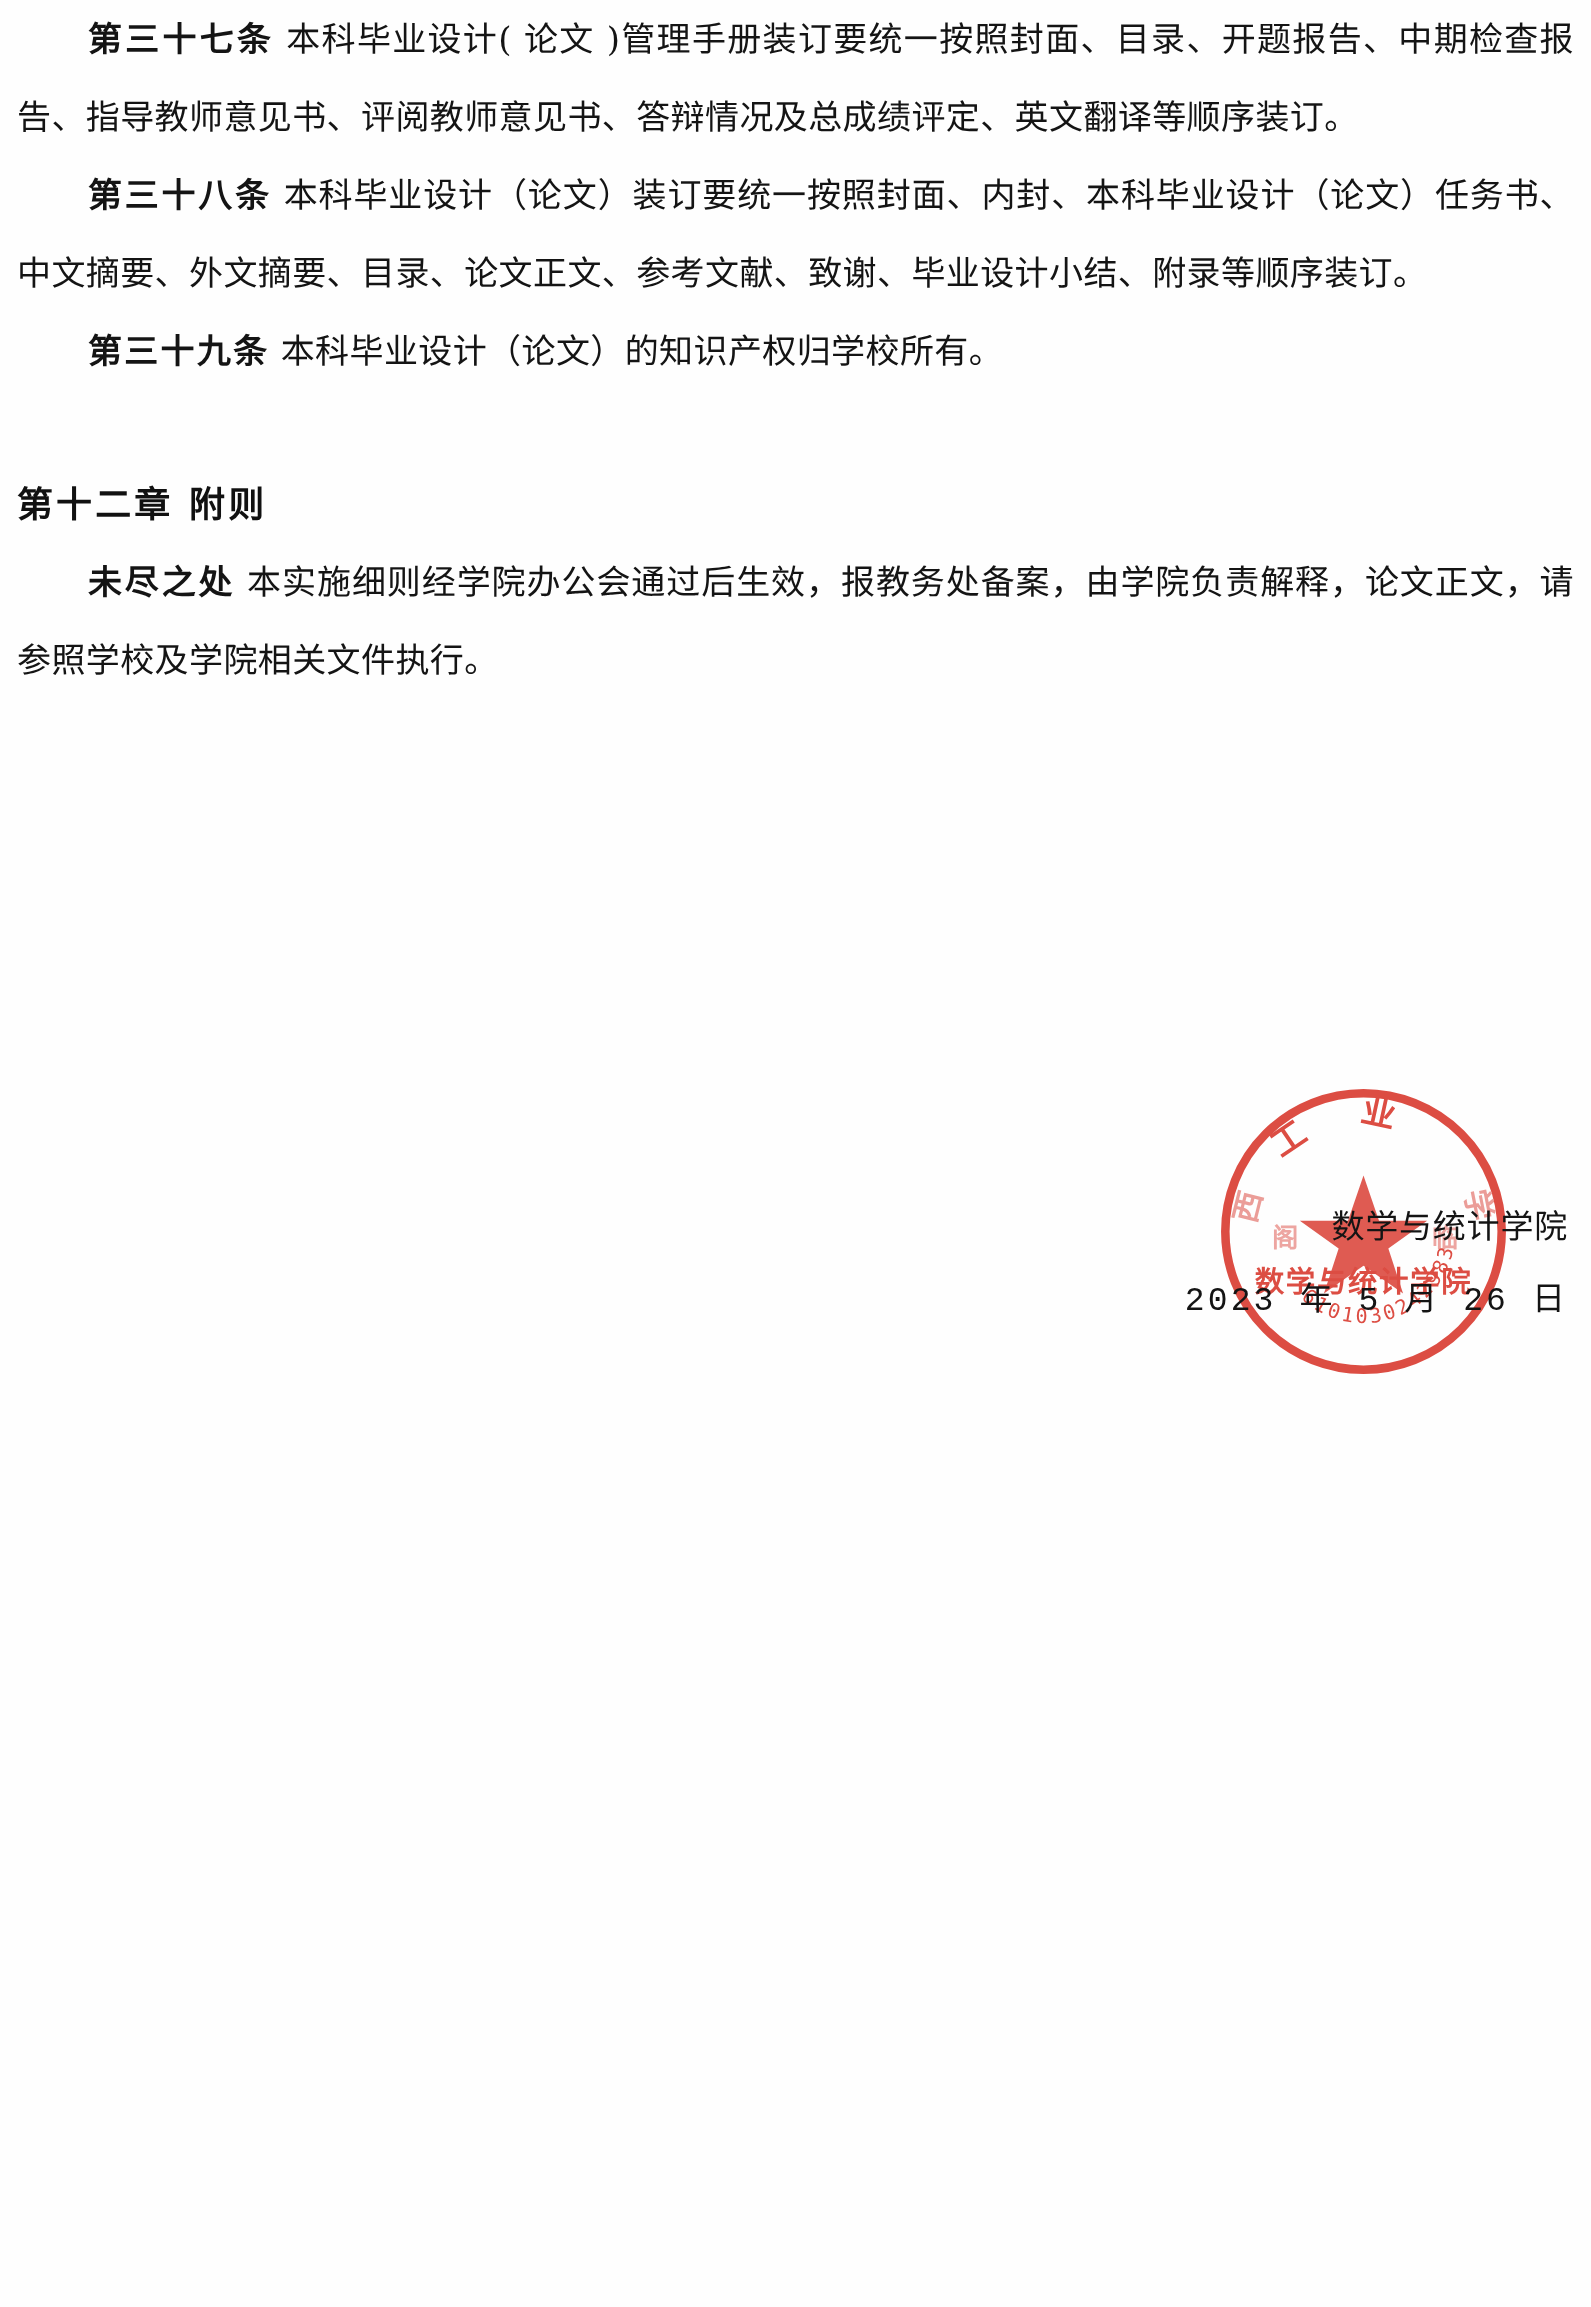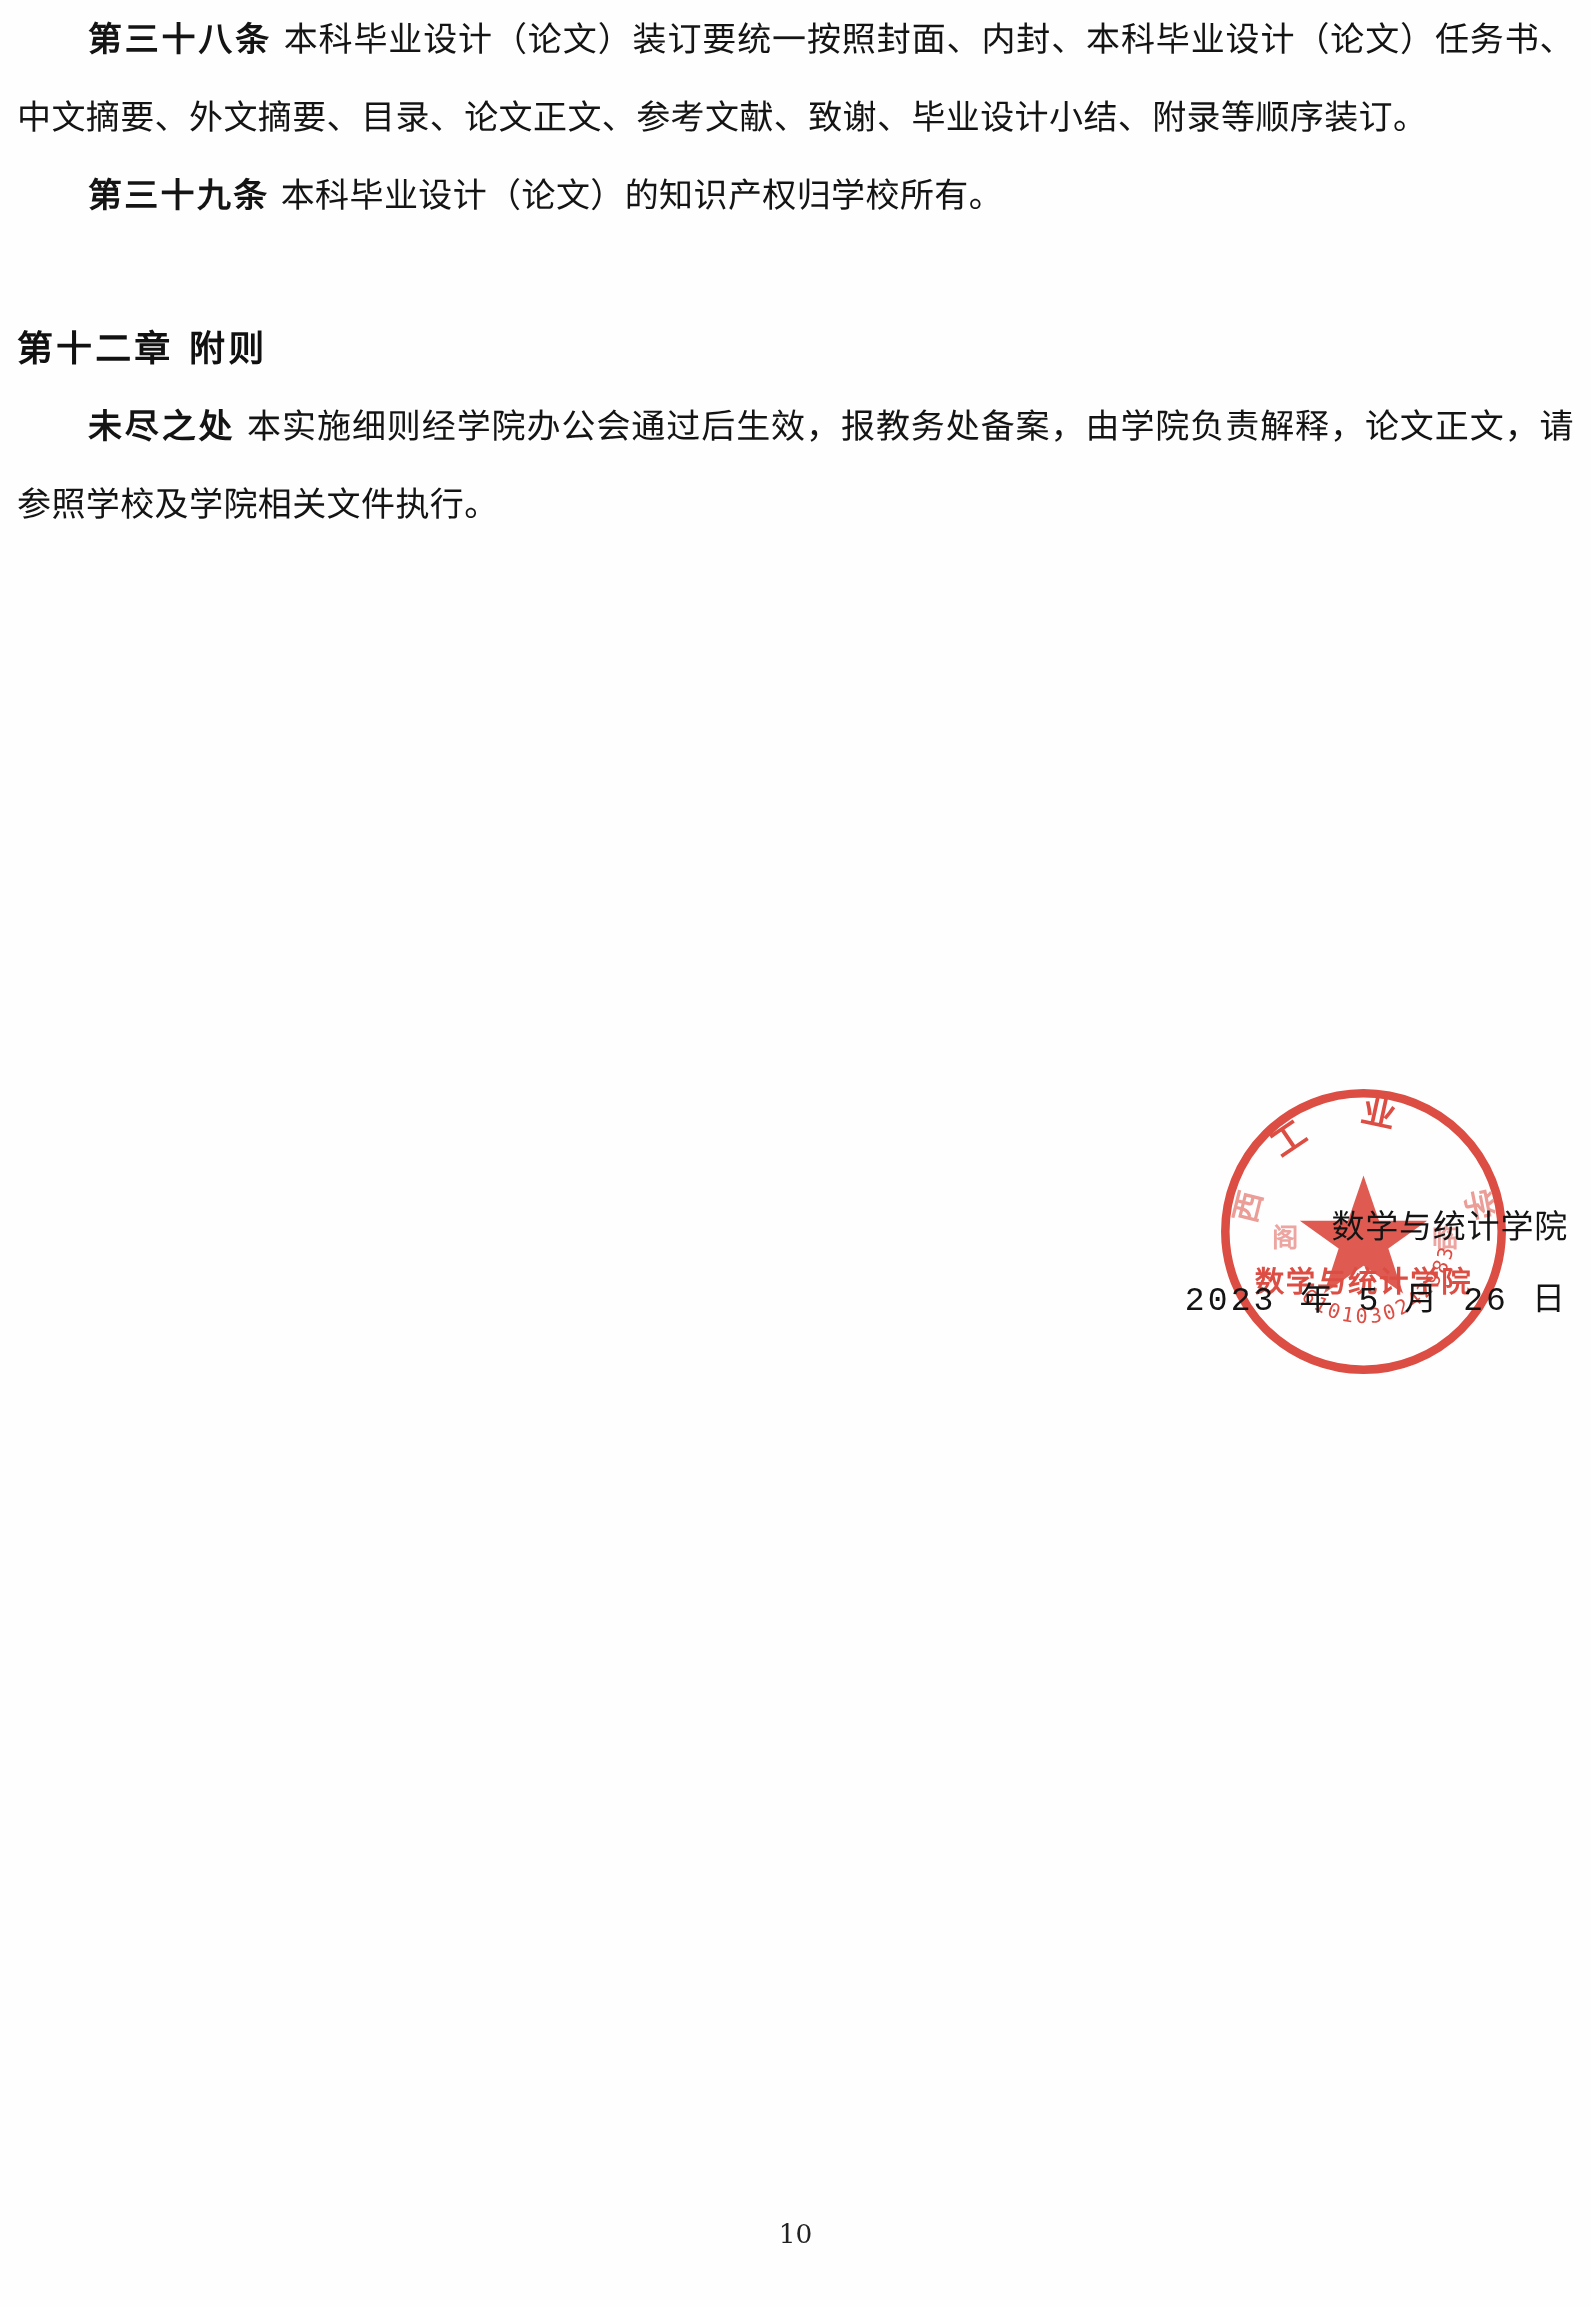--- a/index.html
+++ b/index.html
@@ -110,20 +110,21 @@
     font-family: "DejaVu Serif", "Liberation Serif", serif;
   }
 </style>
 </head>
 <body>
 
 <div class="page">
 
   <div class="content">
 
+    <p class="para indent"><span class="lead">第三十七条</span><span> 本科毕业设计( 论文 )管理手册装订要统一按照封面、目录、开题报告、中期检查报告、指导教师意见书、评阅教师意见书、答辩情况及总成绩评定、英文翻译等顺序装订。</span></p>
 
     <p class="para indent"><span class="lead">第三十八条</span><span> 本科毕业设计（论文）装订要统一按照封面、内封、本科毕业设计（论文）任务书、中文摘要、外文摘要、目录、论文正文、参考文献、致谢、毕业设计小结、附录等顺序装订。</span></p>
 
     <p class="para indent"><span class="lead">第三十九条</span><span> 本科毕业设计（论文）的知识产权归学校所有。</span></p>
 
     <div class="gap-before-chapter"></div>
 
     <h2 class="chapter">第十二章  附则</h2>
 
     <p class="para indent"><span class="lead">未尽之处</span><span> 本实施细则经学院办公会通过后生效，报教务处备案，由学院负责解释，论文正文，请参照学校及学院相关文件执行。</span></p>
@@ -162,16 +163,15 @@
         <text x="278" y="210" font-family="'DejaVu Serif','Liberation Serif',serif" font-size="34" font-weight="bold" fill="#d8352a" opacity="0.5">临</text>
       </g>
     </svg>
   </div>
 
   <div class="signature-block">
     <span class="sig-line">数学与统计学院</span>
     <span class="sig-line sig-date">2023 年 5 月 26 日</span>
   </div>
 
-  <div class="page-number">10</div>
 
 </div>
 
 
 </body></html>

